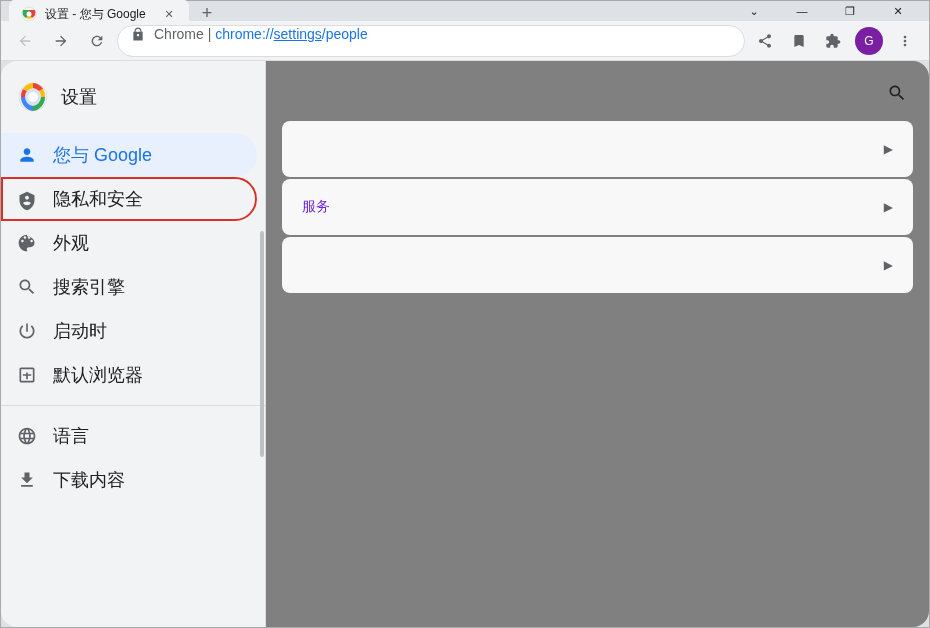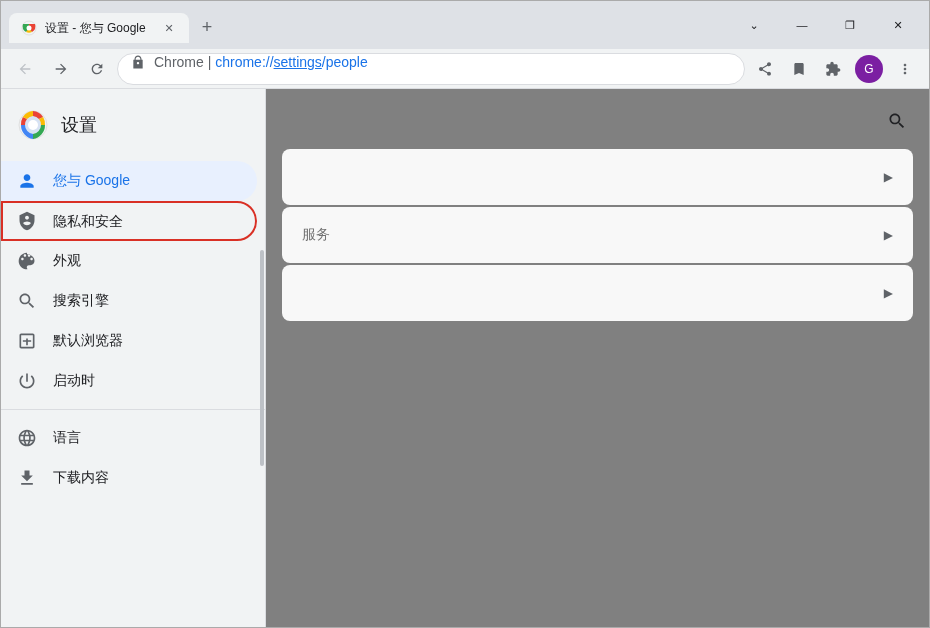--- a/index.html
+++ b/index.html
@@ -16,21 +16,21 @@
       width: 930px;
       height: 628px;
       background: #dee1e6;
       display: flex;
       flex-direction: column;
       border: 1px solid #aaa;
     }
 
     
     .title-bar {
-      height: 48px;
+      height: 20px;
       background: #dee1e6;
       display: flex;
       align-items: center;
       padding: 0 8px;
       flex-shrink: 0;
     }
 
     .tab-bar {
       display: flex;
       align-items: flex-end;
@@ -165,20 +165,21 @@
       display: flex;
       align-items: center;
       gap: 2px;
     }
 
     
     .main-content {
       display: flex;
       flex: 1;
       overflow: hidden;
+      border-radius: 16px;
     }
 
     
     .sidebar {
       width: 265px;
       background: #f1f3f4;
       flex-shrink: 0;
       overflow-y: auto;
       overflow-x: hidden;
       border-right: 1px solid #dadce0;
@@ -233,21 +234,21 @@
     .nav-icon {
       width: 20px;
       height: 20px;
       display: flex;
       align-items: center;
       justify-content: center;
       flex-shrink: 0;
     }
 
     .nav-label {
-      font-size: 14px;
+      font-size: 18px;
       color: #202124;
     }
 
     .nav-item.active .nav-icon svg { color: #1a73e8; }
 
     .nav-divider {
       height: 1px;
       background: #dadce0;
       margin: 8px 0;
     }
@@ -307,21 +308,21 @@
       margin-bottom: 2px;
       display: flex;
       align-items: center;
       padding: 16px 20px;
       justify-content: space-between;
       min-height: 56px;
     }
 
     .card-text {
       font-size: 14px;
-      color: #737373;
+      color: #6d28d9;
     }
 
     .card-chevron {
       color: #5f6368;
       font-size: 12px;
     }
   </style>
 </head>
 <body>
 
@@ -467,33 +468,33 @@
             <svg width="20" height="20" viewBox="0 0 24 24" fill="#5f6368">
               <path d="M15.5 14h-.79l-.28-.27C15.41 12.59 16 11.11 16 9.5 16 5.91 13.09 3 9.5 3S3 5.91 3 9.5 5.91 16 9.5 16c1.61 0 3.09-.59 4.23-1.57l.27.28v.79l5 4.99L20.49 19l-4.99-5zm-6 0C7.01 14 5 11.99 5 9.5S7.01 5 9.5 5 14 7.01 14 9.5 11.99 14 9.5 14z"></path>
             </svg>
           </div>
           <span class="nav-label">搜索引擎</span>
         </div>
 
         <div class="nav-item">
           <div class="nav-icon">
             <svg width="20" height="20" viewBox="0 0 24 24" fill="#5f6368">
+              <path d="M13 3h-2v10h2V3zm4.83 2.17l-1.42 1.42C17.99 7.86 19 9.81 19 12c0 3.87-3.13 7-7 7s-7-3.13-7-7c0-2.19 1.01-4.14 2.58-5.42L6.17 5.17C4.23 6.82 3 9.26 3 12c0 4.97 4.03 9 9 9s9-4.03 9-9c0-2.74-1.23-5.18-3.17-6.83z"></path>
+            </svg>
+          </div>
+          <span class="nav-label">启动时</span>
+        </div>
+
+        <div class="nav-item">
+          <div class="nav-icon">
+            <svg width="20" height="20" viewBox="0 0 24 24" fill="#5f6368">
               <path d="M19 3H5c-1.1 0-2 .9-2 2v14c0 1.1.9 2 2 2h14c1.1 0 2-.9 2-2V5c0-1.1-.9-2-2-2zm0 16H5V5h14v14zm-8-2h2v-4h4v-2h-4V9h-2v2H7v2h4z"></path>
             </svg>
           </div>
           <span class="nav-label">默认浏览器</span>
-        </div>
-
-        <div class="nav-item">
-          <div class="nav-icon">
-            <svg width="20" height="20" viewBox="0 0 24 24" fill="#5f6368">
-              <path d="M13 3h-2v10h2V3zm4.83 2.17l-1.42 1.42C17.99 7.86 19 9.81 19 12c0 3.87-3.13 7-7 7s-7-3.13-7-7c0-2.19 1.01-4.14 2.58-5.42L6.17 5.17C4.23 6.82 3 9.26 3 12c0 4.97 4.03 9 9 9s9-4.03 9-9c0-2.74-1.23-5.18-3.17-6.83z"></path>
-            </svg>
-          </div>
-          <span class="nav-label">启动时</span>
         </div>
 
         <div class="nav-divider"></div>
 
         <div class="nav-item">
           <div class="nav-icon">
             <svg width="20" height="20" viewBox="0 0 24 24" fill="#5f6368">
               <path d="M11.99 2C6.47 2 2 6.48 2 12s4.47 10 9.99 10C17.52 22 22 17.52 22 12S17.52 2 11.99 2zm6.93 6h-2.95c-.32-1.25-.78-2.45-1.38-3.56 1.84.63 3.37 1.91 4.33 3.56zM12 4.04c.83 1.2 1.48 2.53 1.91 3.96h-3.82c.43-1.43 1.08-2.76 1.91-3.96zM4.26 14C4.1 13.36 4 12.69 4 12s.1-1.36.26-2h3.38c-.08.66-.14 1.32-.14 2 0 .68.06 1.34.14 2H4.26zm.82 2h2.95c.32 1.25.78 2.45 1.38 3.56-1.84-.63-3.37-1.9-4.33-3.56zm2.95-8H5.08c.96-1.66 2.49-2.93 4.33-3.56C8.81 5.55 8.35 6.75 8.03 8zM12 19.96c-.83-1.2-1.48-2.53-1.91-3.96h3.82c-.43 1.43-1.08 2.76-1.91 3.96zM14.34 14H9.66c-.09-.66-.16-1.32-.16-2 0-.68.07-1.35.16-2h4.68c.09.65.16 1.32.16 2 0 .68-.07 1.34-.16 2zm.25 5.56c.6-1.11 1.06-2.31 1.38-3.56h2.95c-.96 1.65-2.49 2.93-4.33 3.56zM16.36 14c.08-.66.14-1.32.14-2 0-.68-.06-1.34-.14-2h3.38c.16.64.26 1.31.26 2s-.1 1.36-.26 2h-3.38z"></path>
             </svg>
           </div>

